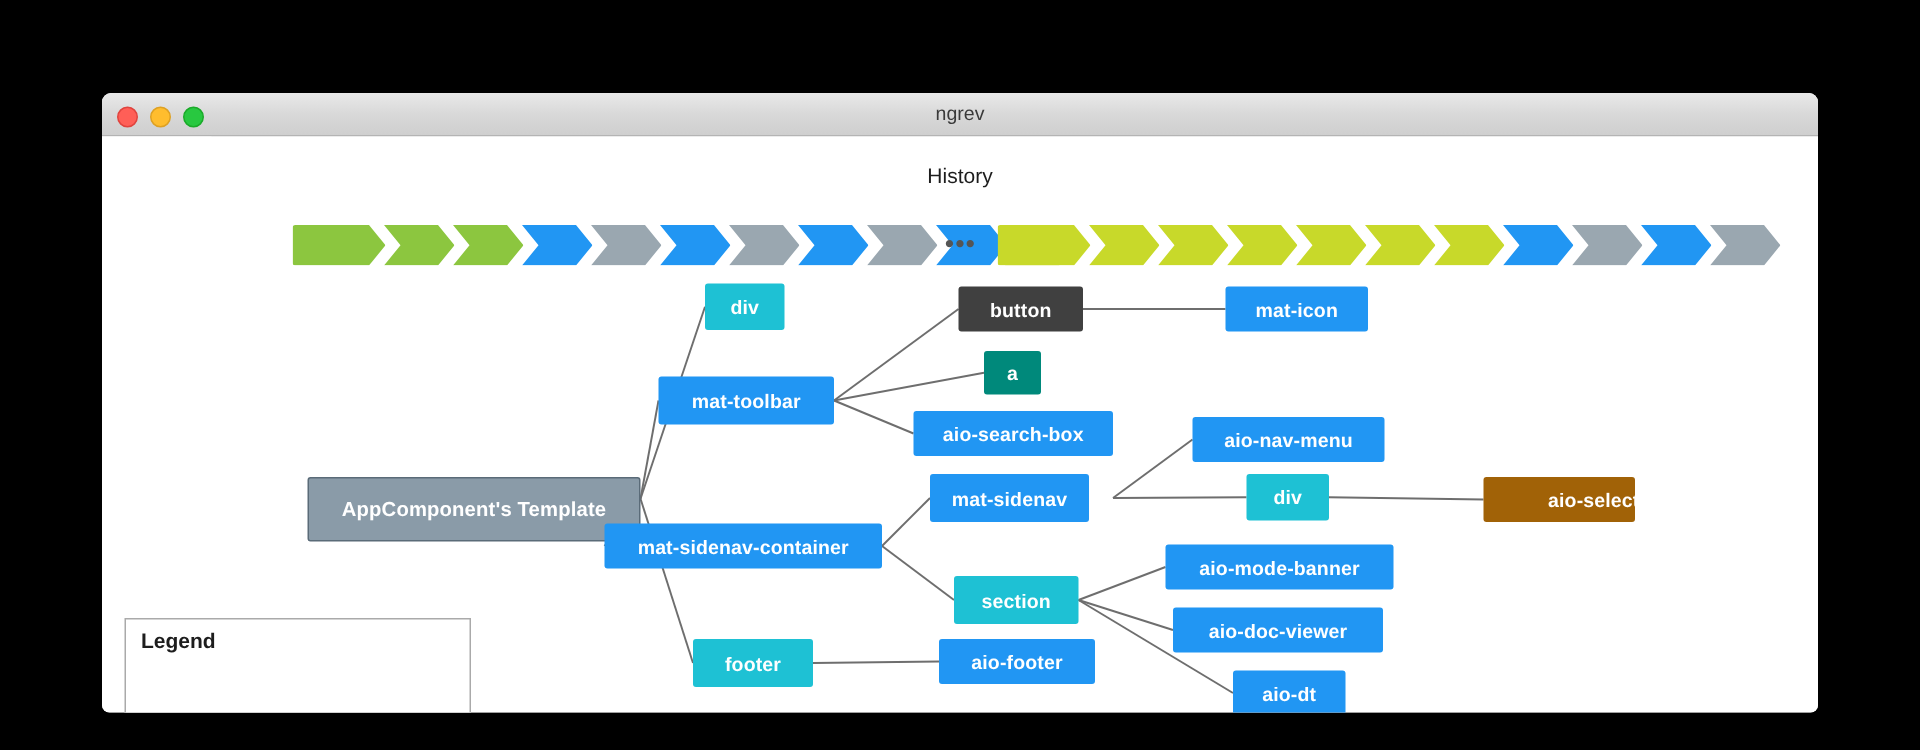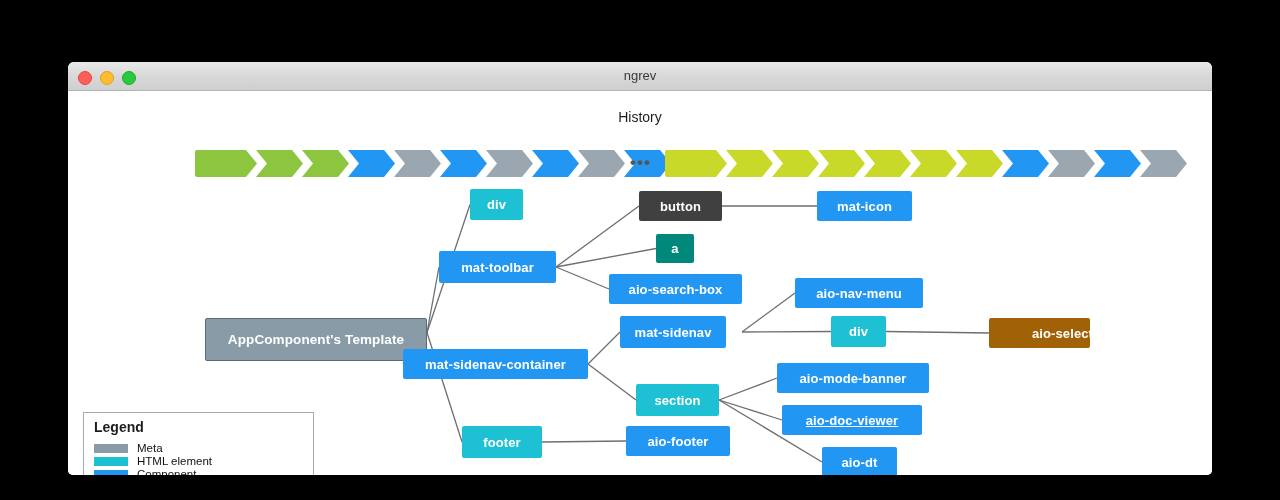--- a/index.html
+++ b/index.html
@@ -312,40 +312,26 @@
             <div class="node" style="left: 749px; top: 100px; width: 95px; height: 30px; background: rgb(33, 150, 243);">mat-icon</div>
             <div class="node" style="left: 588px; top: 143px; width: 38px; height: 29px; background: rgb(0, 137, 123);">a</div>
             <div class="node" style="left: 541px; top: 183px; width: 133px; height: 30px; background: rgb(33, 150, 243);">aio-search-box</div>
             <div class="node" style="left: 335px; top: 258px; width: 185px; height: 30px; background: rgb(33, 150, 243);">mat-sidenav-container</div>
             <div class="node" style="left: 552px; top: 225px; width: 106px; height: 32px; background: rgb(33, 150, 243);">mat-sidenav</div>
             <div class="node" style="left: 727px; top: 187px; width: 128px; height: 30px; background: rgb(33, 150, 243);">aio-nav-menu</div>
             <div class="node" style="left: 763px; top: 225px; width: 55px; height: 31px; background: rgb(30, 193, 212);">div</div>
             <div class="node" style="left: 921px; top: 227px; width: 101px; height: 30px; background: #a16207; padding-left: 46px;">aio-select</div>
             <div class="node" style="left: 568px; top: 293px; width: 83px; height: 32px; background: rgb(30, 193, 212);">section</div>
             <div class="node" style="left: 709px; top: 272px; width: 152px; height: 30px; background: rgb(33, 150, 243);">aio-mode-banner</div>
-            <div class="node" style="left: 714px; top: 314px; width: 140px; height: 30px; background: rgb(33, 150, 243); text-decoration: underline;">aio-doc-viewer</div>
+            <div class="node" style="left: 714px; top: 314px; width: 140px; height: 30px; background: rgb(33, 150, 243);">aio-doc-viewer</div>
             <div class="node" style="left: 754px; top: 356px; width: 75px; height: 30px; background: rgb(33, 150, 243);">aio-dt</div>
             <div class="node" style="left: 394px; top: 335px; width: 80px; height: 32px; background: rgb(30, 193, 212);">footer</div>
             <div class="node" style="left: 558px; top: 335px; width: 104px; height: 30px; background: rgb(33, 150, 243);">aio-footer</div>
           </div>
       </div>
 
       <div class="legend">
         <div class="legend-title">Legend</div>
-        <div class="legend-rows" id="legend-rows">
-            <div class="legend-row">
-              <span class="legend-swatch" style="background: rgb(138, 155, 168);"></span>
-              <span class="legend-text">Meta</span>
-            </div>
-            <div class="legend-row">
-              <span class="legend-swatch" style="background: rgb(30, 193, 212);"></span>
-              <span class="legend-text">HTML element</span>
-            </div>
-            <div class="legend-row">
-              <span class="legend-swatch" style="background: rgb(33, 150, 243);"></span>
-              <span class="legend-text">Component</span>
-            </div>
-          </div>
       </div>
 
     </div>
   </div>
 </div>
 
 </body></html>

